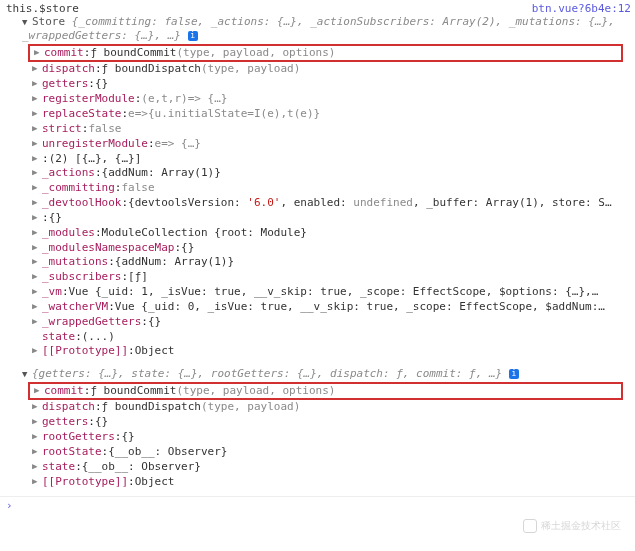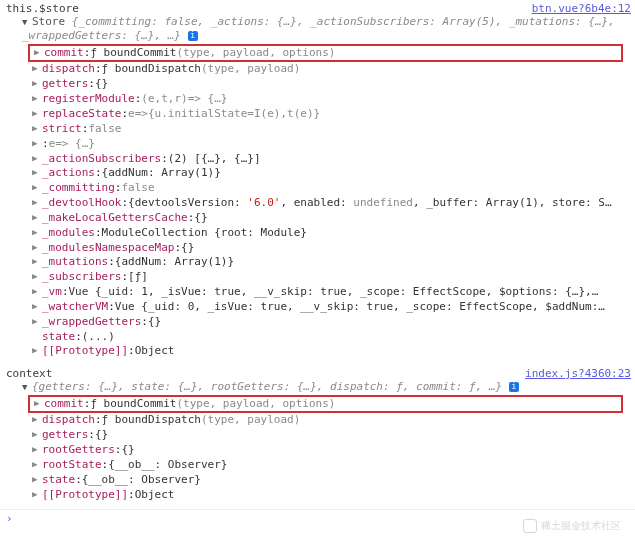--- a/index.html
+++ b/index.html
@@ -1,19 +1,19 @@
 <!DOCTYPE html>
 <html><head>
 <meta charset="utf-8">
 <style>
   html,body{margin:0;padding:0;font-family:Menlo,Consolas,monospace;font-size:11px;background:#fff;color:#222;width:635px}
   .block{padding:2px 4px 6px 4px}
   .hdr{display:flex;justify-content:space-between;align-items:center}
   .expr{color:#3a3a3a;padding-left:2px}
-  .loc{color:#5a5ae0;text-decoration:underline;white-space:nowrap;cursor:pointer}
+  .loc{color:#5a5ae0;white-space:nowrap;cursor:pointer}
   .summary{color:#8a8a8a;font-style:italic;padding-left:18px;line-height:1.3;white-space:normal;word-break:break-word}
   .summary .cls{color:#555;font-style:normal}
   .info{display:inline-block;width:10px;height:10px;background:#1a73e8;color:#fff;font-size:8px;border-radius:2px;text-align:center;line-height:10px;font-style:normal;vertical-align:middle}
   .row{display:flex;align-items:flex-start;padding-left:28px;line-height:1.35;white-space:nowrap;overflow:hidden}
   .tw{display:inline-block;width:8px;color:#888;flex-shrink:0;margin-right:2px;font-size:9px}
   .key{color:#a71d5d}
   .val{color:#333}
   .fn{color:#333}
   .sig{color:#8a8a8a}
   .str{color:#c41a16}
@@ -26,21 +26,21 @@
 </style>
 </head>
 <body>
 
 <div id="root">
     <div class="block">
       <div class="hdr">
         <span class="expr">this.$store</span>
         <span class="loc">btn.vue?6b4e:12</span>
       </div>
-      <div class="summary"><span class="tw" style="color: rgb(85, 85, 85);">▼ </span><span class="cls">Store</span><span> {_committing: false, _actions: {…}, _actionSubscribers: Array(5), _mutations: {…}, _wrappedGetters: {…}, …} </span><span class="info">i</span></div>
+      <div class="summary"><span class="tw" style="color: rgb(85, 85, 85);">▼ </span><span class="cls">Store</span><span> {_committing: false, _actions: {…}, _actionSubscribers: Array(2), _mutations: {…}, _wrappedGetters: {…}, …} </span><span class="info">i</span></div>
       <div class="hl">
         <div class="row">
           <span class="tw">▶</span>
           <span class="key">commit</span>
           <span>: </span>
           <span class="fn">ƒ boundCommit</span>
           <span class="sig">(type, payload, options)</span>
         </div>
       </div>
       <div class="row">
@@ -71,27 +71,27 @@
         <span class="sig">e=&gt;{u.initialState=I(e),t(e)}</span>
       </div>
       <div class="row">
         <span class="tw">▶</span>
         <span class="key">strict</span>
         <span>: </span>
         <span class="kw">false</span>
       </div>
       <div class="row">
         <span class="tw">▶</span>
+        <span class="key">unregisterModule</span>
         <span>: </span>
         <span class="fn"></span>
         <span class="sig">e=&gt; {…}</span>
       </div>
       <div class="row">
         <span class="tw">▶</span>
-        <span class="key">_actionSubscribers</span>
         <span>: </span>
         <span class="val">(2) [{…}, {…}]</span>
       </div>
       <div class="row">
         <span class="tw">▶</span>
         <span class="key">_actions</span>
         <span>: </span>
         <span class="val">{addNum: Array(1)}</span>
       </div>
       <div class="row">
@@ -101,21 +101,20 @@
         <span class="kw">false</span>
       </div>
       <div class="row">
         <span class="tw">▶</span>
         <span class="key">_devtoolHook</span>
         <span>: </span>
         <span class="val">{devtoolsVersion: <span class="str">'6.0'</span>, enabled: <span class="kw">undefined</span>, _buffer: Array(1), store: S…</span>
       </div>
       <div class="row">
         <span class="tw">▶</span>
-        <span class="key">_makeLocalGettersCache</span>
         <span>: </span>
         <span class="val">{}</span>
       </div>
       <div class="row">
         <span class="tw">▶</span>
         <span class="key">_modules</span>
         <span>: </span>
         <span class="val">ModuleCollection {root: Module}</span>
       </div>
       <div class="row">
@@ -161,24 +160,20 @@
         <span class="val">(...)</span>
       </div>
       <div class="row">
         <span class="tw">▶</span>
         <span class="key">[[Prototype]]</span>
         <span>: </span>
         <span class="val">Object</span>
       </div>
     </div>
     <div class="block">
-      <div class="hdr">
-        <span class="expr">context</span>
-        <span class="loc">index.js?4360:23</span>
-      </div>
       <div class="summary"><span class="tw" style="color: rgb(85, 85, 85);">▼ </span><span>{getters: {…}, state: {…}, rootGetters: {…}, dispatch: ƒ, commit: ƒ, …} </span><span class="info">i</span></div>
       <div class="hl">
         <div class="row">
           <span class="tw">▶</span>
           <span class="key">commit</span>
           <span>: </span>
           <span class="fn">ƒ boundCommit</span>
           <span class="sig">(type, payload, options)</span>
         </div>
       </div>

